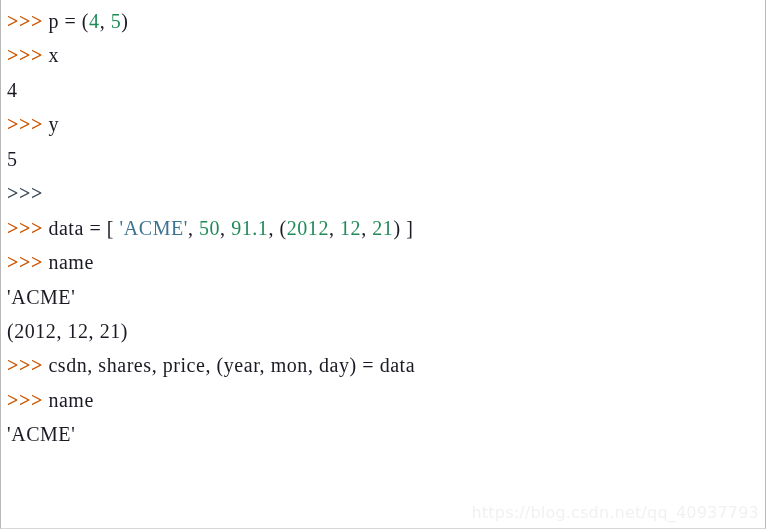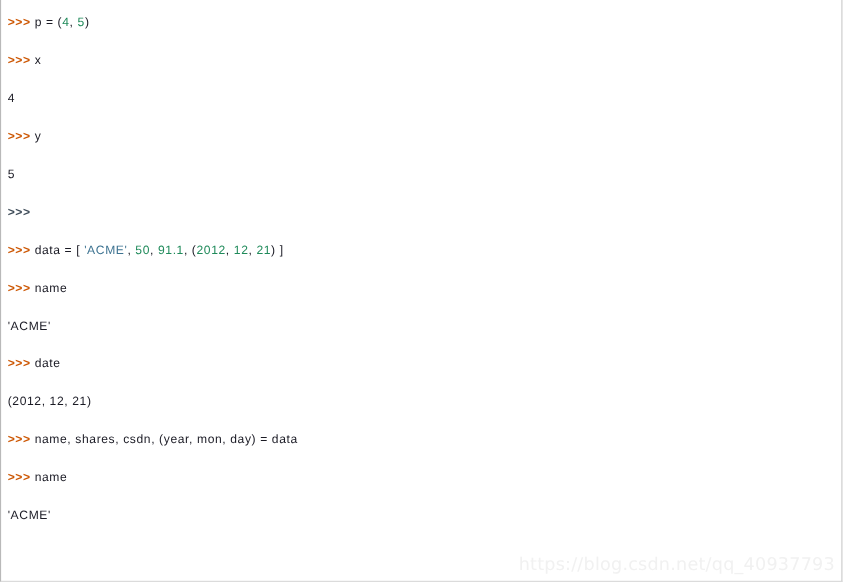--- a/index.html
+++ b/index.html
@@ -25,22 +25,22 @@
     border-bottom: 1px solid #d8d8d8;
     border-top: none;
     padding: 4px 0 0 6px;
     overflow: hidden;
   }
 
   .line {
     height: 34.45px;
     line-height: 34.45px;
     white-space: pre;
-    font-family: Liberation Sans, sans-serif;
-    font-size: 11px;
+    font-family: Liberation Serif, serif;
+    font-size: 20px;
     letter-spacing: 0.55px;
     color: #1a1a24;
   }
 
   
   .tok-prompt      { color: #cc5500; font-weight: bold; }
   .tok-promptidle  { color: #3d4a57; font-weight: bold; }
   .tok-str         { color: #3d7391; }
   .tok-num         { color: #1f8a5a; }
   .tok-plain       { color: #1a1a24; }
@@ -66,20 +66,19 @@
   <div id="lines">
       <div class="line"><span class="tok-prompt">&gt;&gt;&gt; </span><span class="tok-plain">p = (</span><span class="tok-num">4</span><span class="tok-plain">, </span><span class="tok-num">5</span><span class="tok-plain">)</span></div>
       <div class="line"><span class="tok-prompt">&gt;&gt;&gt; </span><span class="tok-plain">x</span></div>
       <div class="line"><span class="tok-out">4</span></div>
       <div class="line"><span class="tok-prompt">&gt;&gt;&gt; </span><span class="tok-plain">y</span></div>
       <div class="line"><span class="tok-out">5</span></div>
       <div class="line"><span class="tok-promptidle">&gt;&gt;&gt;</span></div>
       <div class="line"><span class="tok-prompt">&gt;&gt;&gt; </span><span class="tok-plain">data = [ </span><span class="tok-str">'ACME'</span><span class="tok-plain">, </span><span class="tok-num">50</span><span class="tok-plain">, </span><span class="tok-num">91.1</span><span class="tok-plain">, (</span><span class="tok-num">2012</span><span class="tok-plain">, </span><span class="tok-num">12</span><span class="tok-plain">, </span><span class="tok-num">21</span><span class="tok-plain">) ]</span></div>
       <div class="line"><span class="tok-prompt">&gt;&gt;&gt; </span><span class="tok-plain">name</span></div>
       <div class="line"><span class="tok-out">'ACME'</span></div>
-      <div class="line"><span class="tok-prompt">&gt;&gt;&gt; </span><span class="tok-plain">date</span></div>
       <div class="line"><span class="tok-out">(2012, 12, 21)</span></div>
-      <div class="line"><span class="tok-prompt">&gt;&gt;&gt; </span><span class="tok-plain">name, shares, csdn, (year, mon, day) = data</span></div>
+      <div class="line"><span class="tok-prompt">&gt;&gt;&gt; </span><span class="tok-plain">csdn, shares, price, (year, mon, day) = data</span></div>
       <div class="line"><span class="tok-prompt">&gt;&gt;&gt; </span><span class="tok-plain">name</span></div>
       <div class="line"><span class="tok-out">'ACME'</span></div>
     </div>
   <div id="watermark">https://blog.csdn.net/qq_40937793</div>
 </div>
 
 </body></html>

